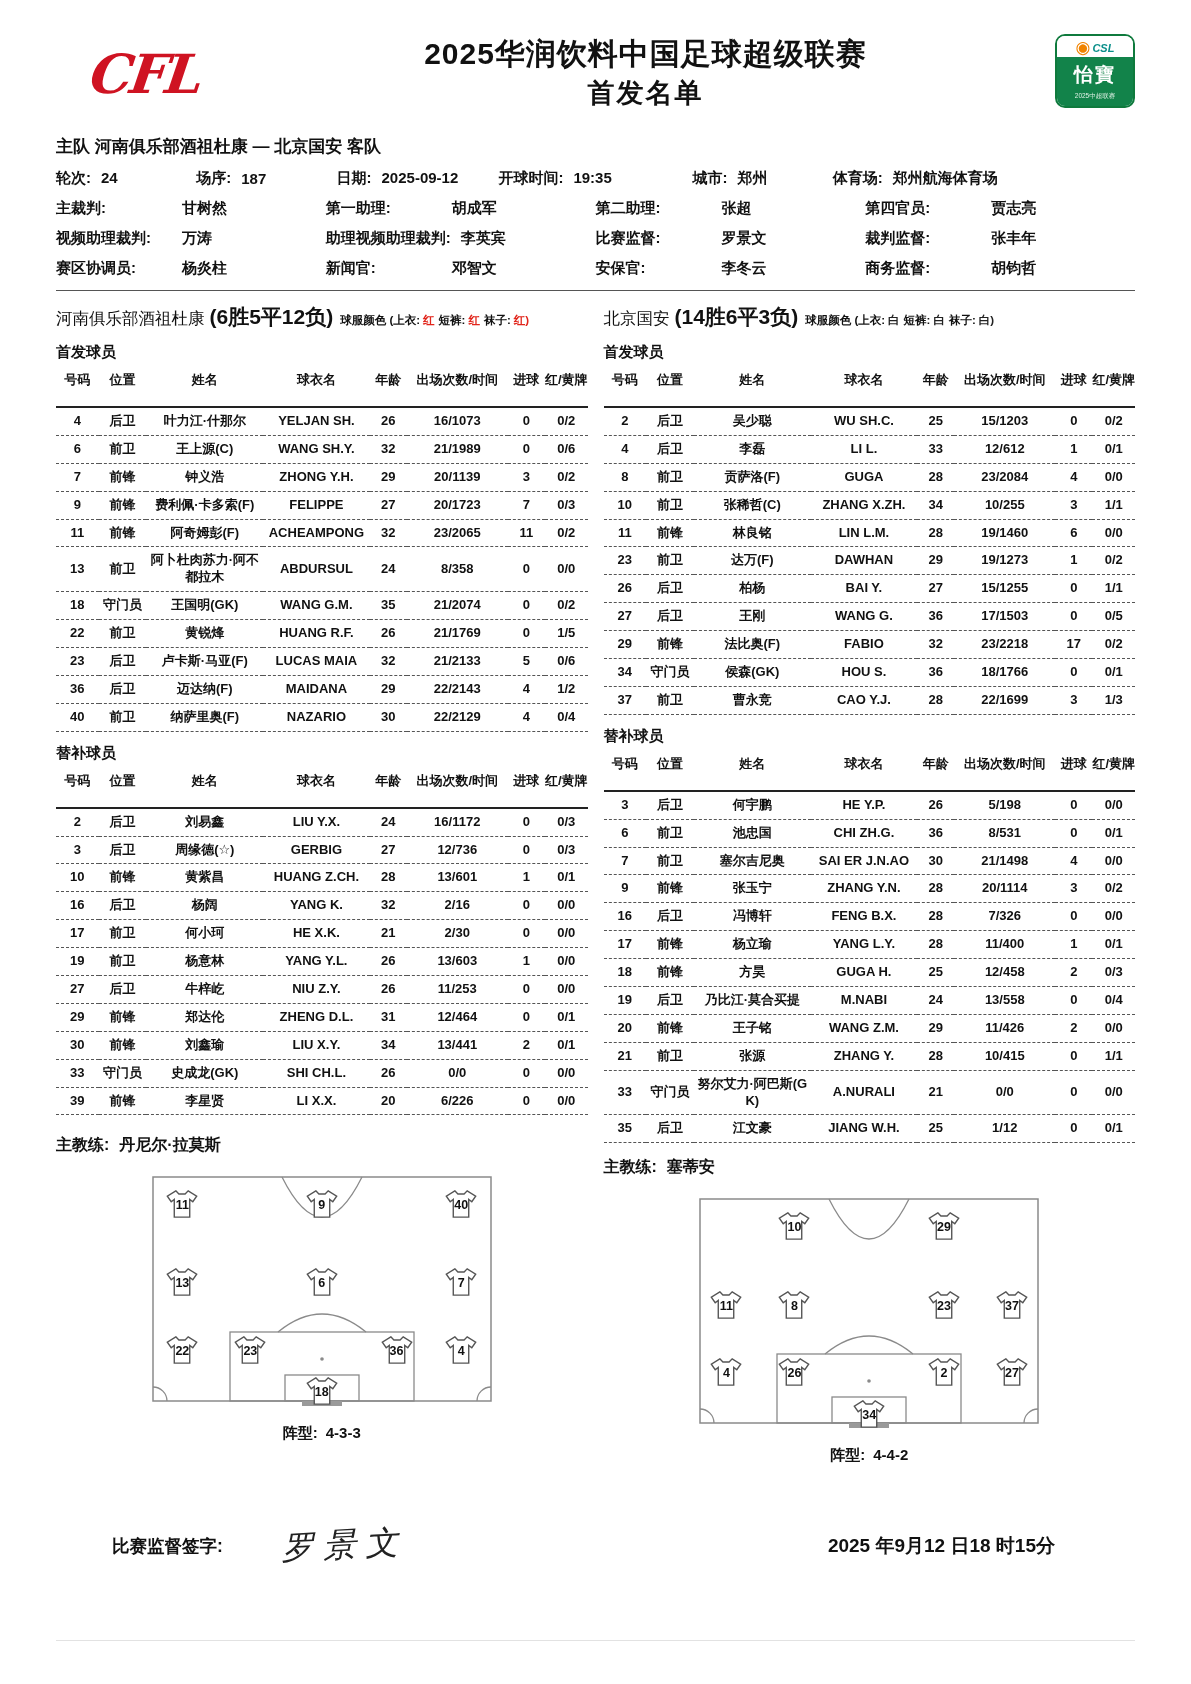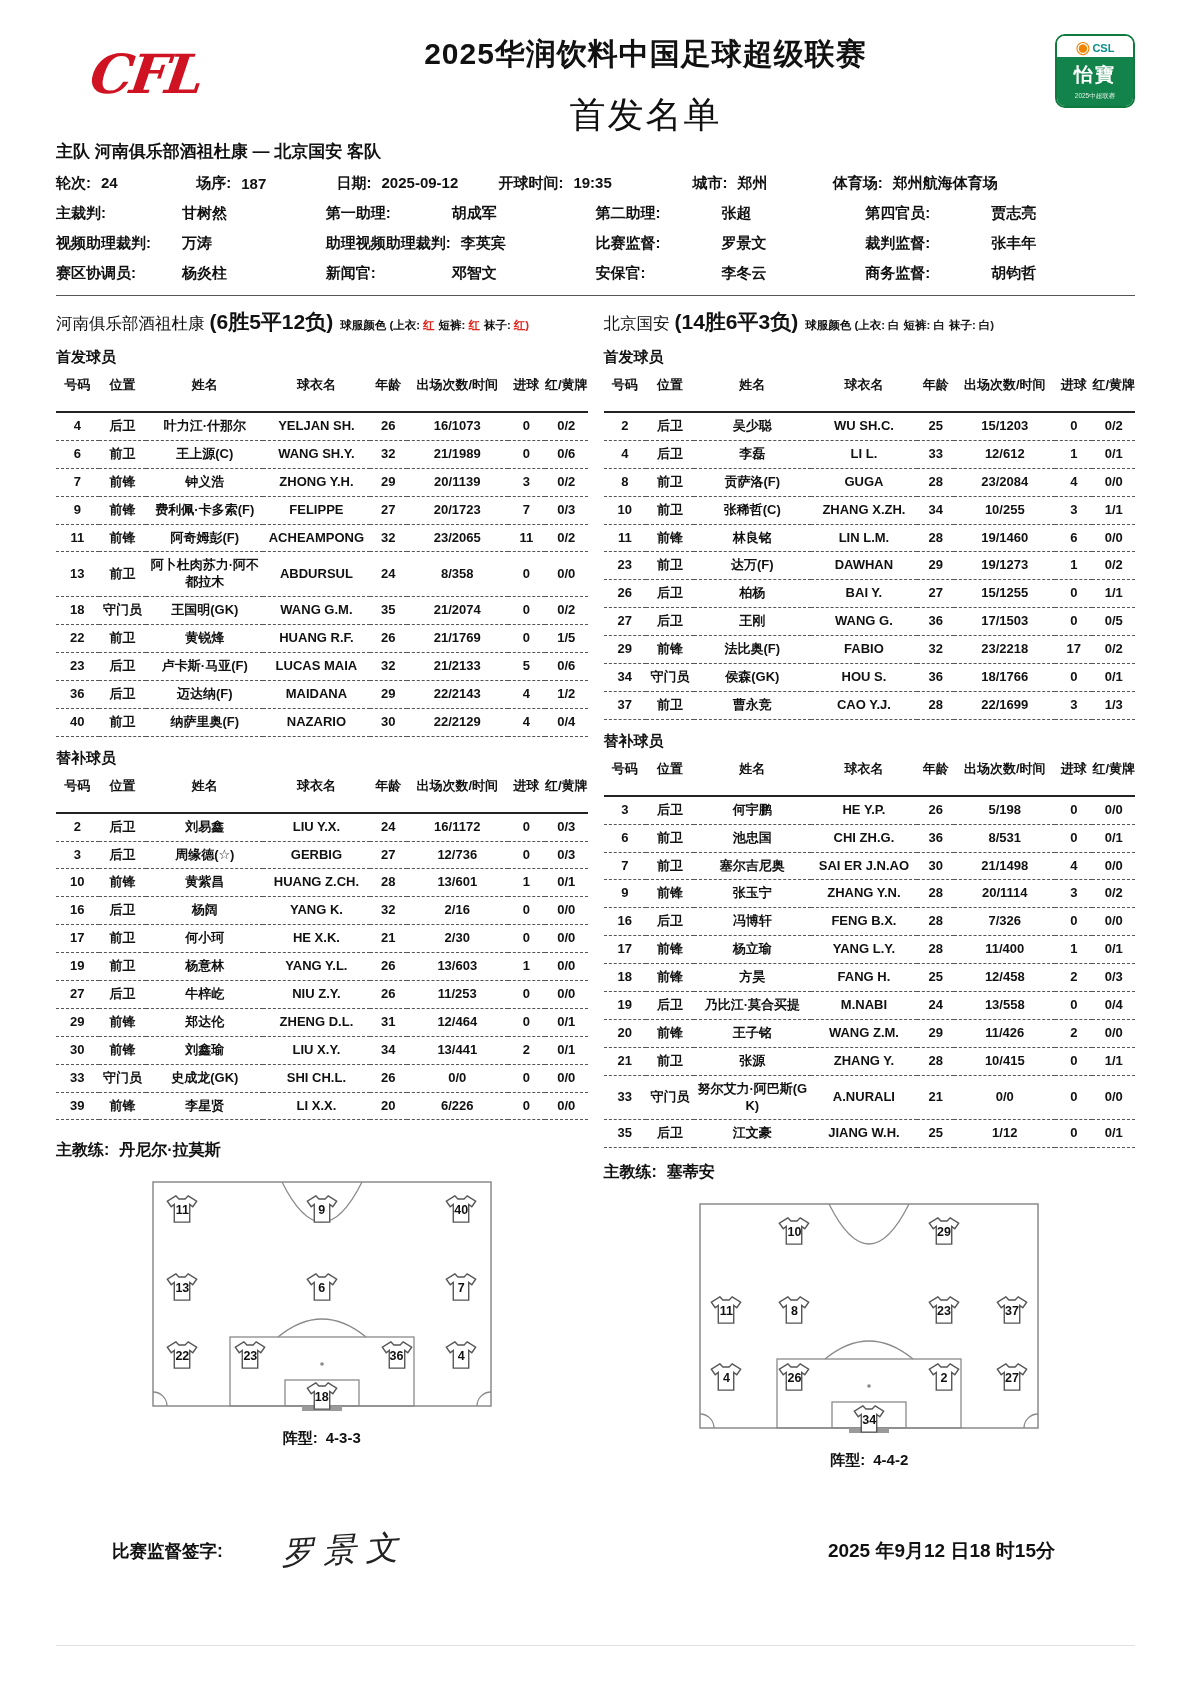--- a/index.html
+++ b/index.html
@@ -5,30 +5,30 @@
   html,body{margin:0;padding:0;background:#e9e9e9;}
   body{width:1191px;height:1684px;font-family:"Liberation Sans","DejaVu Sans",sans-serif;color:#111;}
   .page{width:1191px;height:1684px;background:#fff;box-sizing:border-box;padding:34px 56px 0 56px;overflow:hidden;position:relative;}
 
   
   .header{display:flex;align-items:flex-start;}
   .cfl{width:180px;text-align:center;font-family:"DejaVu Serif",serif;font-style:italic;font-weight:bold;
        font-size:54px;color:#cf1322;letter-spacing:-3px;transform:skewX(-8deg);margin-top:8px;}
   .titles{flex:1;text-align:center;}
   .title{font-size:30px;font-weight:800;letter-spacing:1px;}
-  .subtitle{font-size:36px;font-weight:400;margin-top:16px;letter-spacing:2px;}
+  .subtitle{font-size:27px;font-weight:700;letter-spacing:2px;}
   .badge{width:76px;border:2px solid #0f7a3d;border-radius:10px;overflow:hidden;text-align:center;background:#fff;}
   .badge-top{background:#fff;padding:3px 0 1px;line-height:1;}
   .swirl{color:#f08300;font-size:17px;vertical-align:middle;}
-  .csl{color:#0a8f8a;font-size:11px;font-weight:800;margin-left:2px;}
+  .csl{color:#0a8f8a;font-size:11px;font-weight:800;font-style:italic;margin-left:2px;}
   .badge-bottom{background:#12834a;color:#fff;padding:5px 0 5px;}
   .yibao{font-size:19px;font-weight:800;letter-spacing:2px;}
   .badge-sub{font-size:6.5px;margin-top:4px;color:#dff1e5;}
 
-  .match-line{font-size:17px;font-weight:800;}
+  .match-line{font-size:17px;font-weight:800;margin-top:24px;}
 
   
   .info{margin-top:10px;border-bottom:1.5px solid #555;padding-bottom:12px;}
   .info-row{display:flex;font-size:15px;font-weight:700;margin-top:11px;}
   .pair{display:flex;box-sizing:border-box;padding-right:6px;}
   .pair .l{white-space:nowrap;margin-right:10px;}
   .pair .v{white-space:nowrap;}
   .info-row1 .pair:nth-child(1){width:13%;}
   .info-row1 .pair:nth-child(2){width:13%;align-items:center;}
   .info-row1 .pair:nth-child(3){width:15%;}
@@ -754,21 +754,21 @@
                 <td>YANG L.Y.</td>
                 <td>28</td>
                 <td>11/400</td>
                 <td>1</td>
                 <td>0/1</td>
               </tr>
               <tr>
                 <td>18</td>
                 <td>前锋</td>
                 <td>方昊</td>
-                <td>FANG H.</td>
+                <td>GUGA H.</td>
                 <td>25</td>
                 <td>12/458</td>
                 <td>2</td>
                 <td>0/3</td>
               </tr>
               <tr>
                 <td>19</td>
                 <td>后卫</td>
                 <td>乃比江·莫合买提</td>
                 <td>M.NABI</td>

